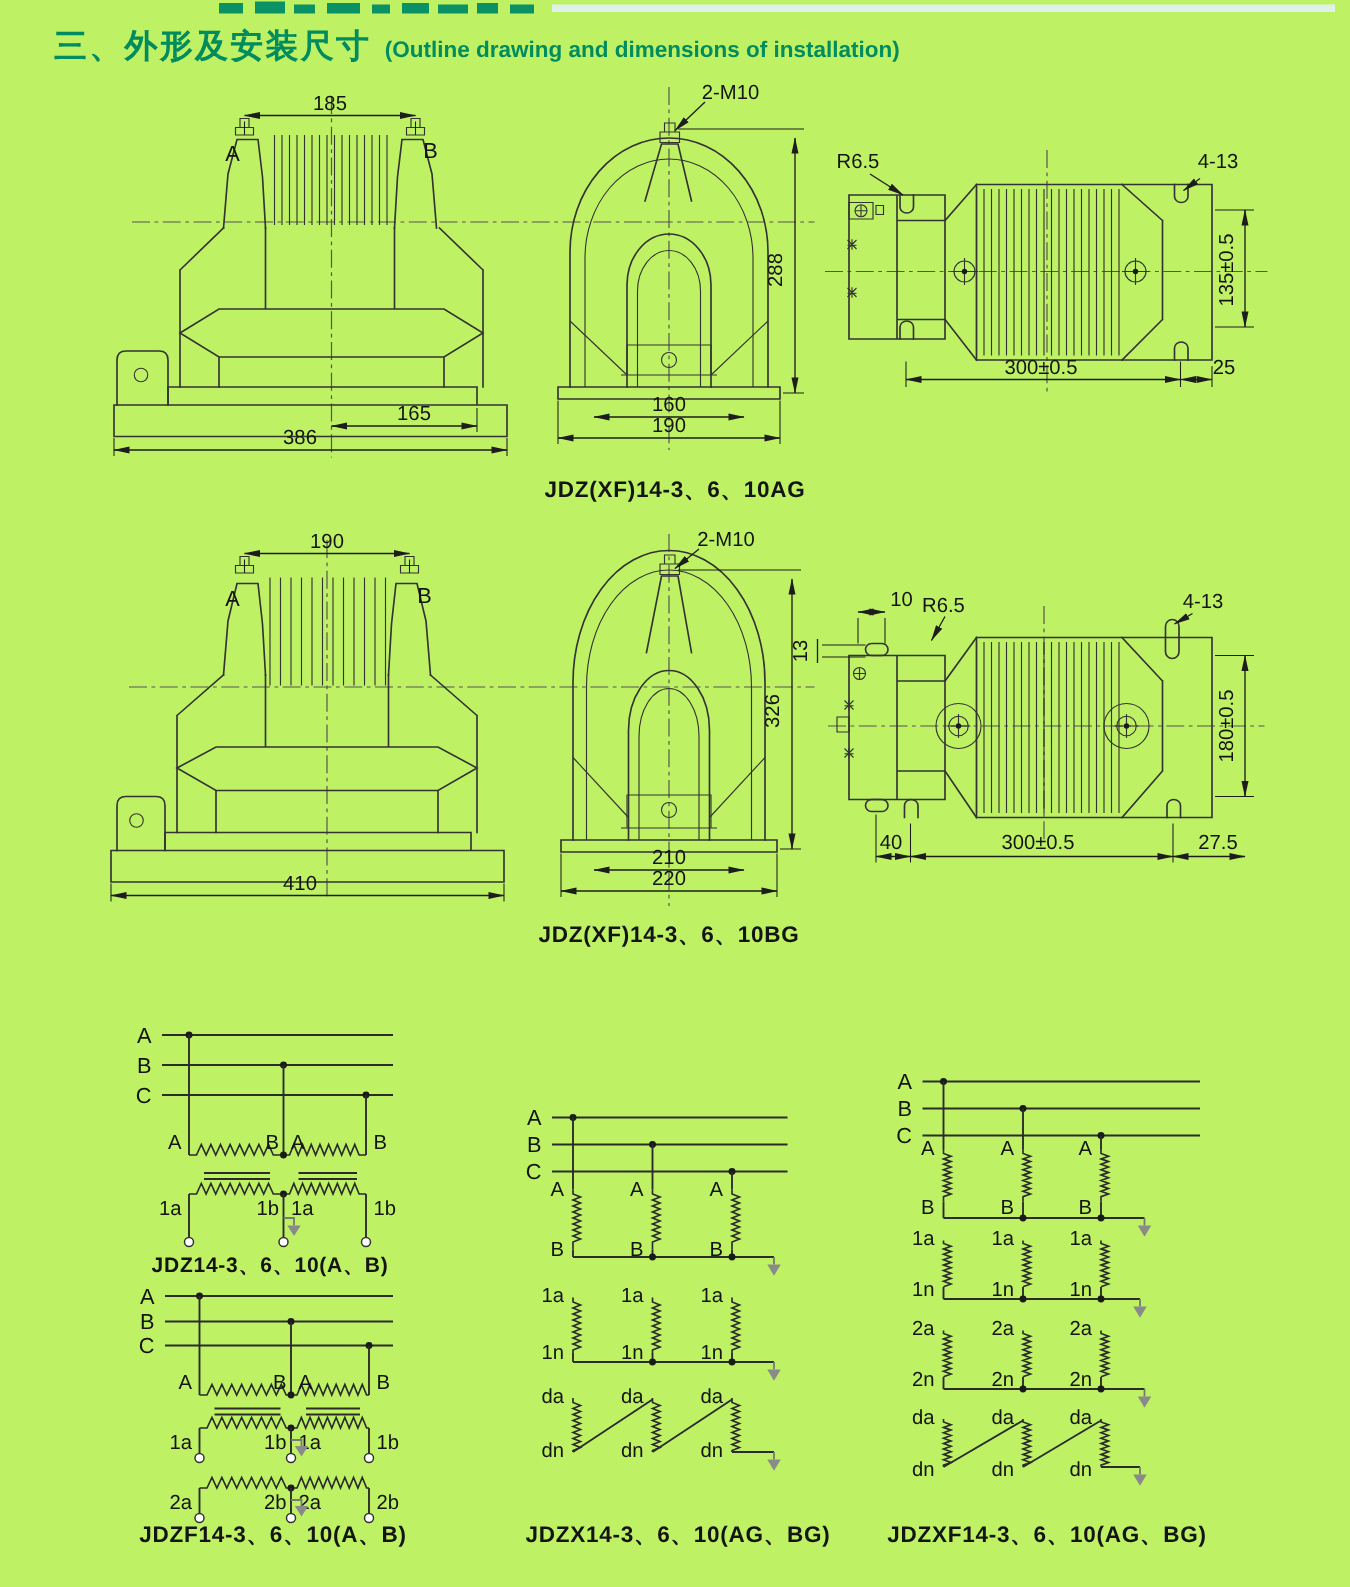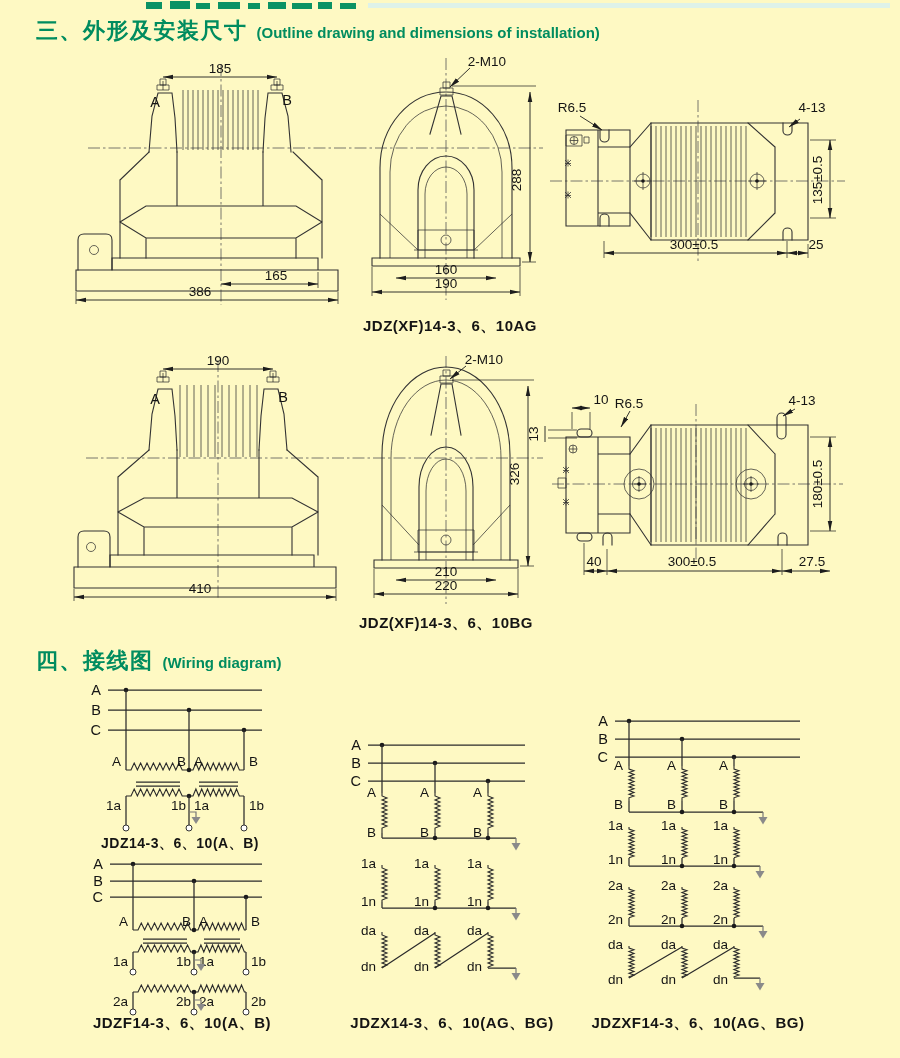--- a/index.html
+++ b/index.html
@@ -1,16 +1,16 @@
 <!DOCTYPE html>
 <html><head>
 <meta charset="utf-8">
 <style>
   html,body{margin:0;padding:0;background:#fff;}
-  #page{position:relative;width:900px;height:1058px;background:#fef9c3;overflow:hidden;
+  #page{position:relative;width:900px;height:1058px;background:#bef264;overflow:hidden;
         font-family:"Liberation Sans","DejaVu Sans",sans-serif;}
   .sec{position:absolute;left:36px;color:#008c5f;white-space:nowrap;}
   .sec .zh{font-size:22px;font-weight:bold;letter-spacing:1.5px;}
   .sec .en{font-size:15px;font-weight:600;margin-left:9px;}
   svg{position:absolute;top:0;left:0;}
   svg text{font-family:"Liberation Sans","DejaVu Sans",sans-serif;fill:#141414;}
   .ln{fill:none;stroke:#333;stroke-width:1.1;stroke-linecap:square;}
   .tn{fill:none;stroke:#333;stroke-width:.75;}
   .cl{fill:none;stroke:#555;stroke-width:.8;stroke-dasharray:12 3 2.5 3;}
   .dl{fill:none;stroke:#1d1d1d;stroke-width:.9;}
@@ -29,23 +29,20 @@
   .tc{fill:#fff;stroke:#333;stroke-width:1;}
 </style>
 </head>
 <body>
 
 <div id="page">
 
   <div class="sec" style="top:16px">
     <span class="zh">三、外形及安装尺寸</span><span class="en">(Outline drawing and dimensions of installation)</span>
   </div>
-  <div class="sec" style="top:646px">
-    <span class="zh">四、接线图</span><span class="en">(Wiring diagram)</span>
-  </div>
 
   <svg width="900" height="1058" viewBox="0 0 900 1058">
     <defs>
       <marker id="ar" viewBox="0 0 12 6" refX="11.5" refY="3" markerWidth="12" markerHeight="6" orient="auto-start-reverse">
         <path d="M0,0.4 L12,3 L0,5.6 z" fill="#1d1d1d"></path>
       </marker>
     </defs>
 
     <g>
       <rect x="146" y="2" width="16" height="7" fill="#0b9264"></rect>

